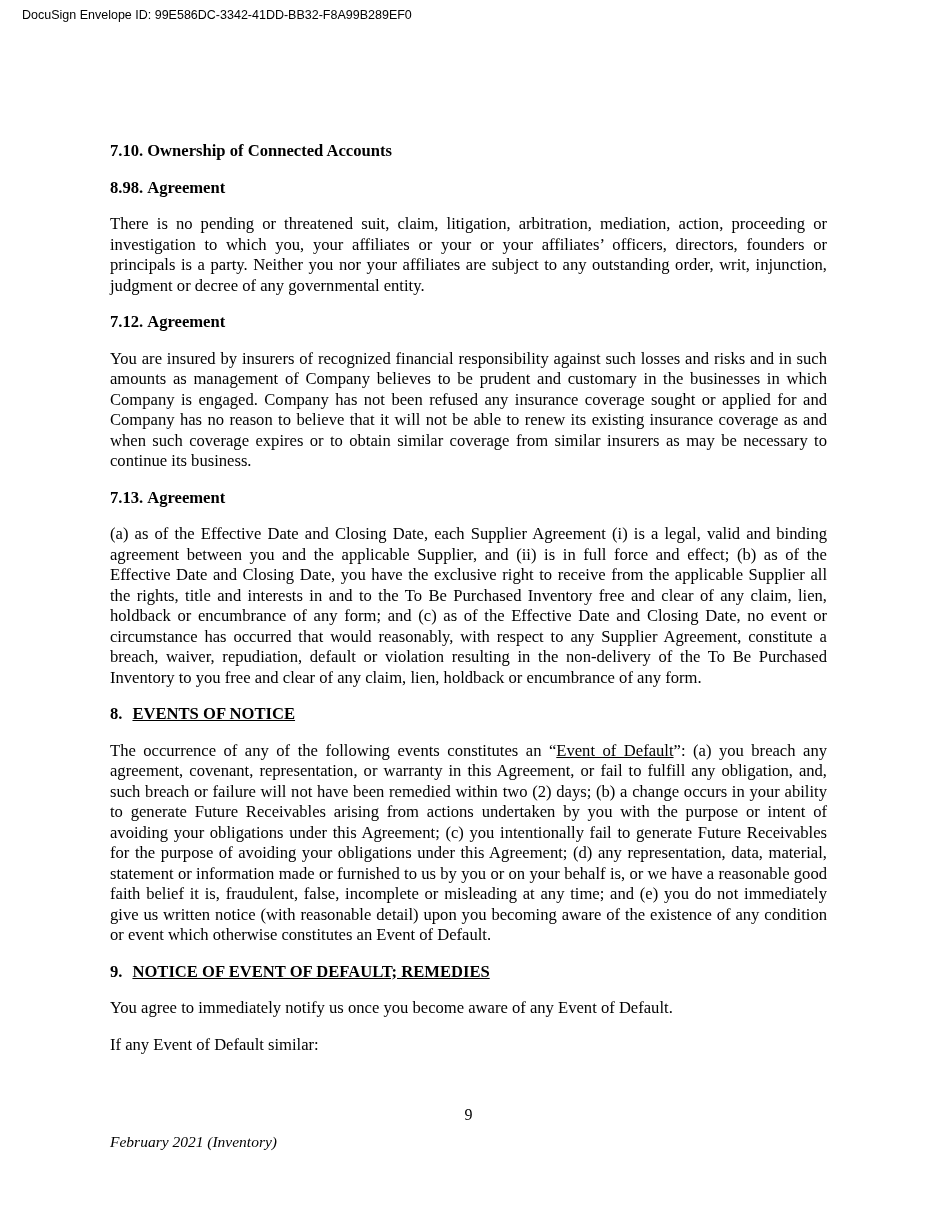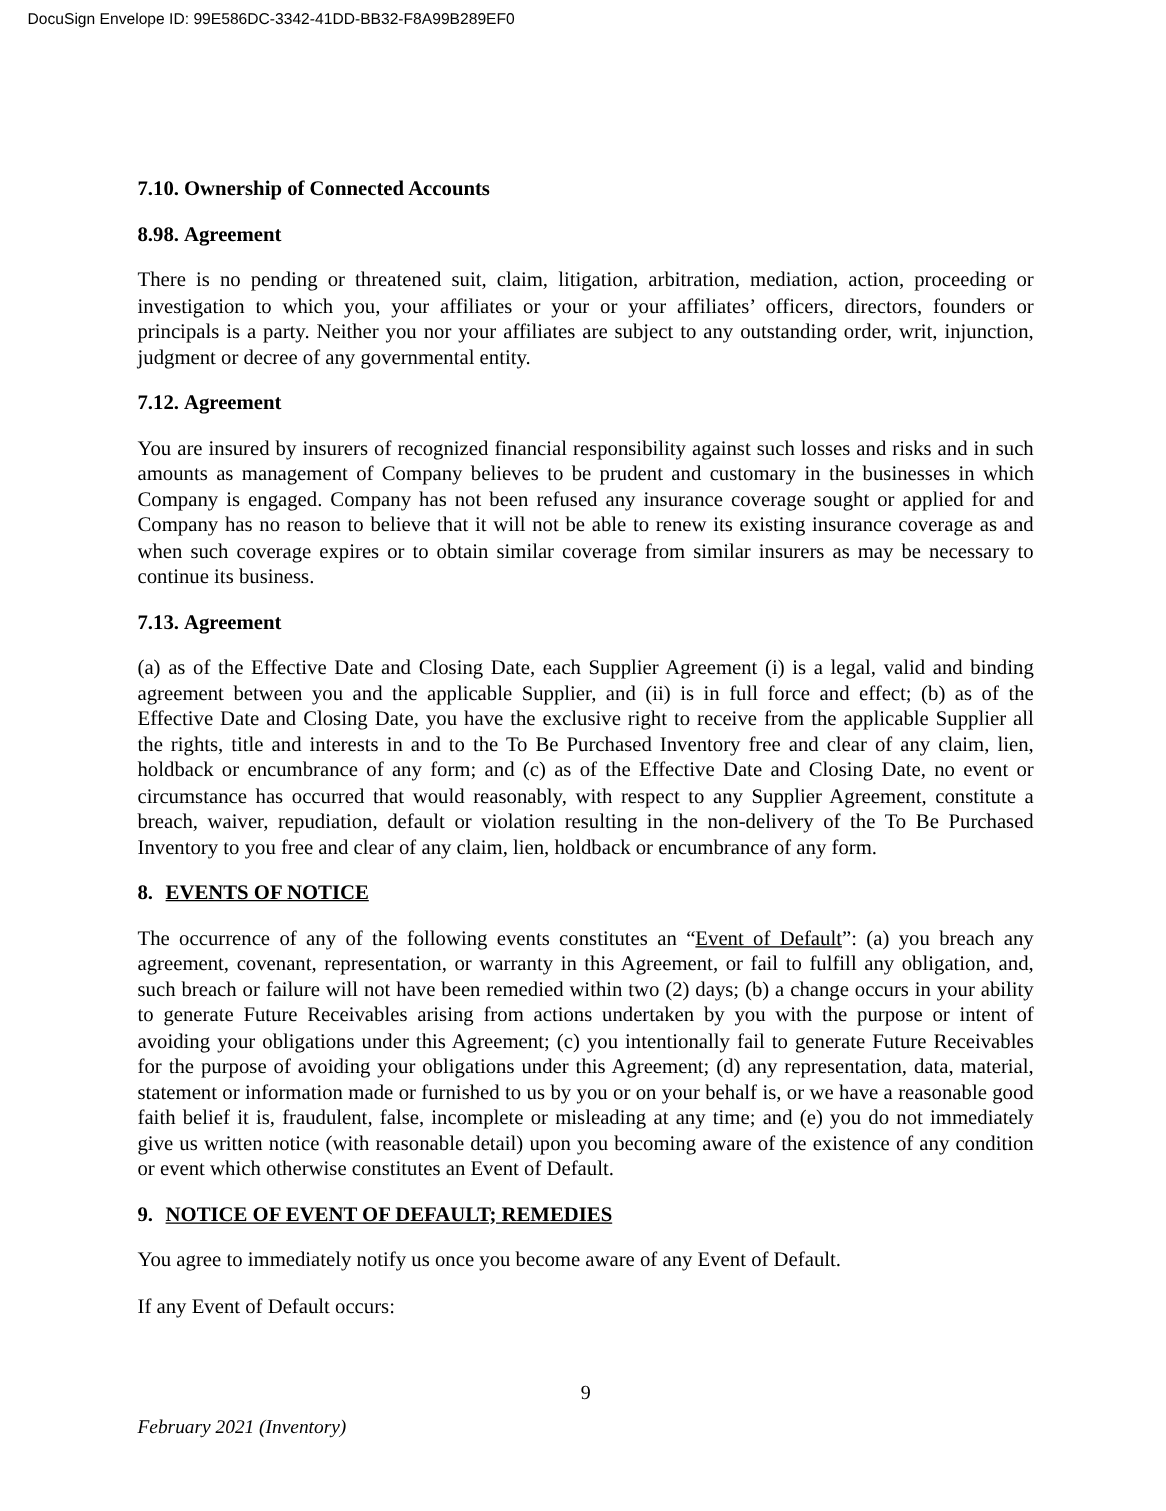--- a/index.html
+++ b/index.html
@@ -78,19 +78,19 @@
       <div class="section-heading"><span class="heading-number">8.98.</span><span class="heading-title">Agreement</span></div>
       <p class="para">There is no pending or threatened suit, claim, litigation, arbitration, mediation, action, proceeding or investigation to which you, your affiliates or your or your affiliates’ officers, directors, founders or principals is a party. Neither you nor your affiliates are subject to any outstanding order, writ, injunction, judgment or decree of any governmental entity.</p>
       <div class="section-heading"><span class="heading-number">7.12.</span><span class="heading-title">Agreement</span></div>
       <p class="para">You are insured by insurers of recognized financial responsibility against such losses and risks and in such amounts as management of Company believes to be prudent and customary in the businesses in which Company is engaged. Company has not been refused any insurance coverage sought or applied for and Company has no reason to believe that it will not be able to renew its existing insurance coverage as and when such coverage expires or to obtain similar coverage from similar insurers as may be necessary to continue its business.</p>
       <div class="section-heading"><span class="heading-number">7.13.</span><span class="heading-title">Agreement</span></div>
       <p class="para">(a) as of the Effective Date and Closing Date, each Supplier Agreement (i) is a legal, valid and binding agreement between you and the applicable Supplier, and (ii) is in full force and effect; (b) as of the Effective Date and Closing Date, you have the exclusive right to receive from the applicable Supplier all the rights, title and interests in and to the To Be Purchased Inventory free and clear of any claim, lien, holdback or encumbrance of any form; and (c) as of the Effective Date and Closing Date, no event or circumstance has occurred that would reasonably, with respect to any Supplier Agreement, constitute a breach, waiver, repudiation, default or violation resulting in the non-delivery of the To Be Purchased Inventory to you free and clear of any claim, lien, holdback or encumbrance of any form.</p>
       <div class="section-heading major"><span class="heading-number">8.</span><span class="heading-title">EVENTS OF NOTICE</span></div>
       <p class="para">The occurrence of any of the following events constitutes an “<span class="u">Event of Default</span>”: (a) you breach any agreement, covenant, representation, or warranty in this Agreement, or fail to fulfill any obligation, and, such breach or failure will not have been remedied within two (2) days; (b) a change occurs in your ability to generate Future Receivables arising from actions undertaken by you with the purpose or intent of avoiding your obligations under this Agreement; (c) you intentionally fail to generate Future Receivables for the purpose of avoiding your obligations under this Agreement; (d) any representation, data, material, statement or information made or furnished to us by you or on your behalf is, or we have a reasonable good faith belief it is, fraudulent, false, incomplete or misleading at any time; and (e) you do not immediately give us written notice (with reasonable detail) upon you becoming aware of the existence of any condition or event which otherwise constitutes an Event of Default.</p>
       <div class="section-heading major"><span class="heading-number">9.</span><span class="heading-title">NOTICE OF EVENT OF DEFAULT; REMEDIES</span></div>
       <p class="para">You agree to immediately notify us once you become aware of any Event of Default.</p>
-      <p class="para">If any Event of Default occurs:</p>
+      <p class="para">If any Event of Default similar:</p>
     </div>
 
   <div class="page-number">9</div>
 
   <div class="footer-note">February 2021 (Inventory)</div>
 </div>
 
 </body></html>

